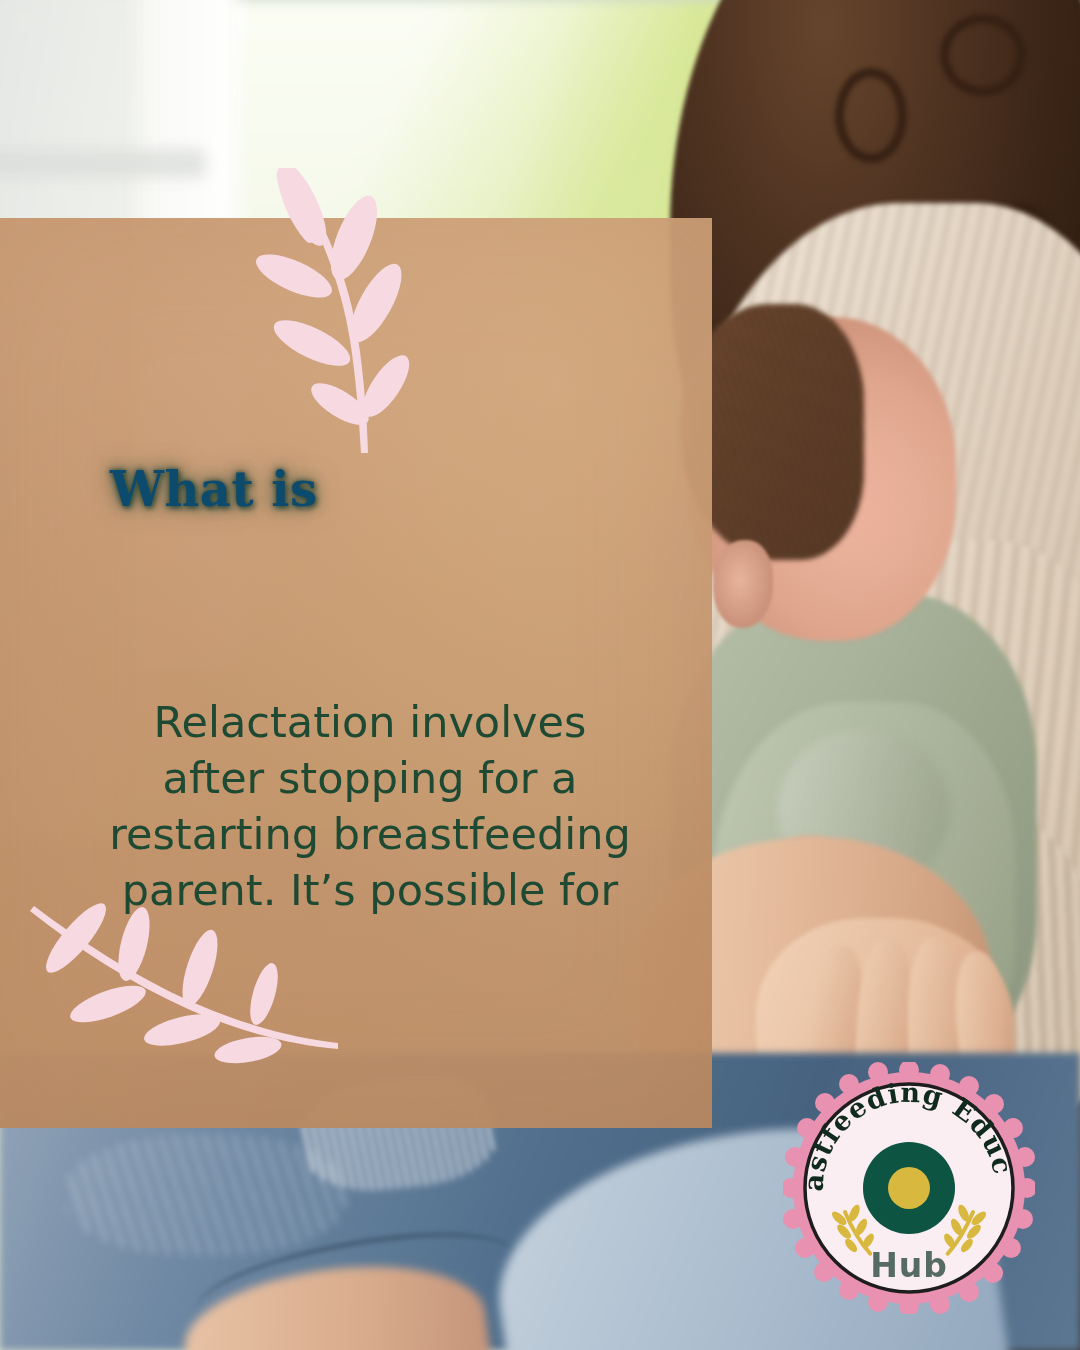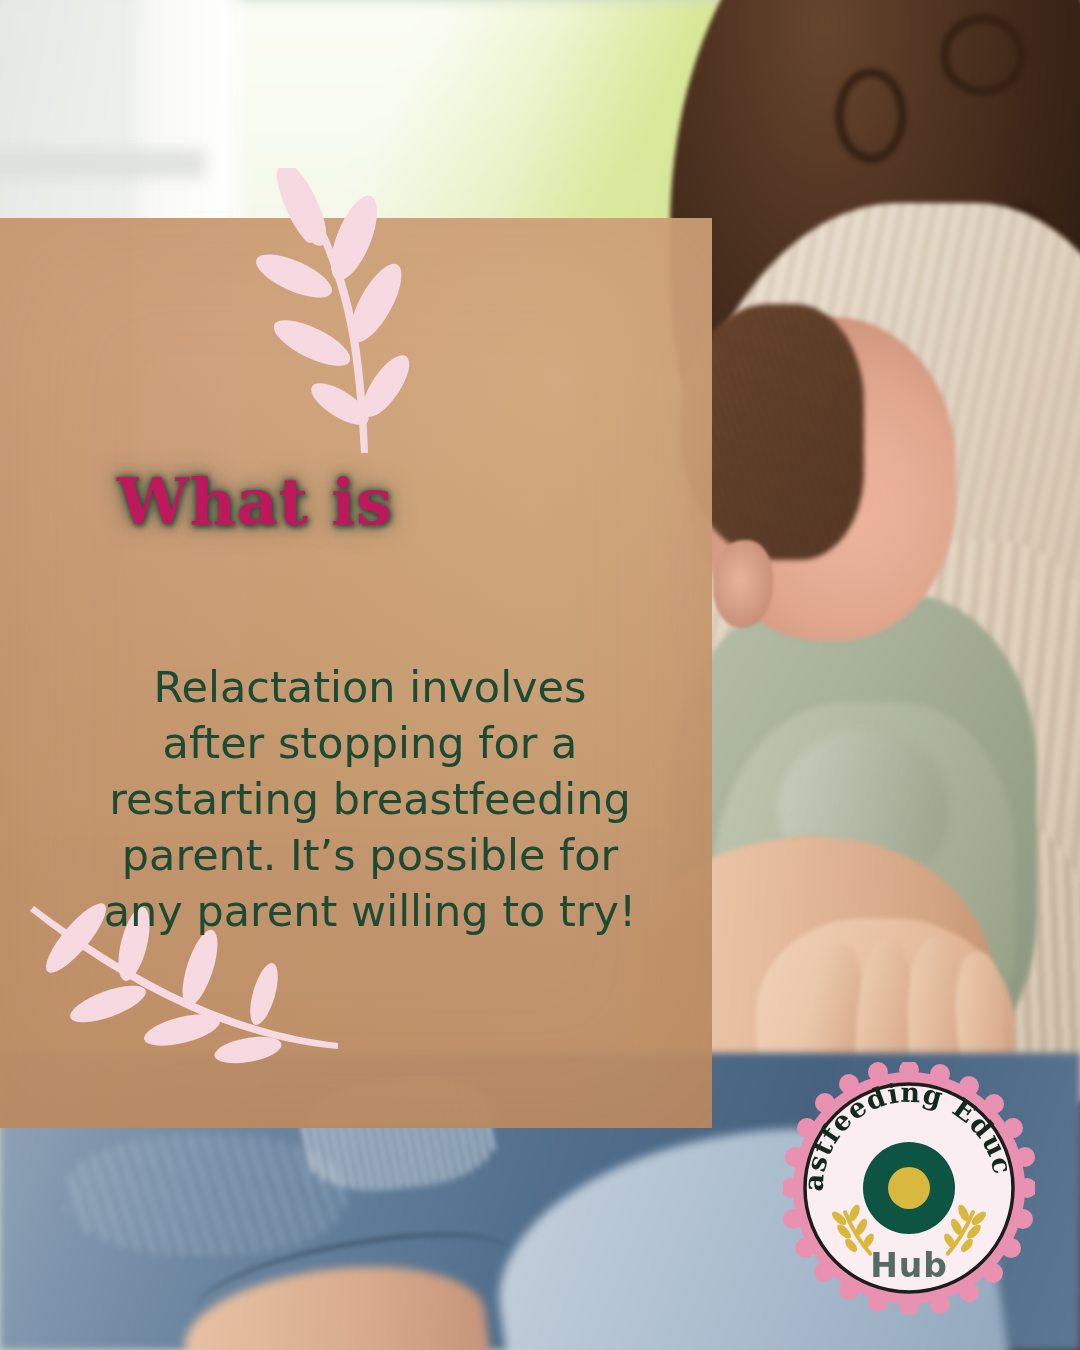--- a/index.html
+++ b/index.html
@@ -267,38 +267,38 @@
       linear-gradient(166deg, rgba(255,255,255,.05), rgba(0,0,0,.05));
     pointer-events:none;
   }
 
   
   .branch-top{ position:absolute; left:228px; top:168px; width:200px; height:290px; }
   .branch-bottom{ position:absolute; left:24px; top:898px; width:320px; height:180px; }
 
   
   .title{
-    position:absolute; left:117px; top:452px; width:560px;
+    position:absolute; left:110px; top:452px; width:560px;
     font-family:"DejaVu Serif", serif;
     font-weight:700;
-    font-size:64px;
+    font-size:48px;
     line-height:1.55;
     letter-spacing:.5px;
-    color:#be185d;
+    color:#0c4a6e;
     text-shadow:
       0 0 5px rgba(46,74,56,.95),
       0 0 13px rgba(46,74,56,.85),
       0 0 26px rgba(46,74,56,.55),
       2px 3px 5px rgba(40,66,50,.6);
   }
   .title-line{ display:block; }
   .title-line + .title-line{ margin-top:26px; }
 
   .body-copy{
-    position:absolute; left:60px; top:660px; width:620px;
+    position:absolute; left:60px; top:695px; width:620px;
     text-align:center;
     font-family:"DejaVu Sans", sans-serif;
     font-weight:400;
     font-size:43px;
     line-height:1.30;
     color:#1e4a33;
   }
   .body-copy span{ display:block; white-space:nowrap; }
 
   
@@ -396,21 +396,20 @@
 
   <div class="title">
     <span class="title-line">What is</span>
   </div>
 
   <div class="body-copy">
     <span>Relactation involves</span>
     <span>after stopping for a</span>
     <span>restarting breastfeeding</span>
     <span>parent. It’s possible for</span>
-    <span>any parent willing to try!</span>
   </div>
 
   <svg class="badge" viewBox="0 0 252 252">
     <defs>
       <path id="arcPath" d="M 126 126 m -86,0 a 86,86 0 1,1 172,0" fill="none" transform="rotate(-2 126 126)"></path>
       <g id="laurel">
         <path d="M0 0 C3 16 8 32 16 46" stroke="#d9b840" stroke-width="4" fill="none" stroke-linecap="round"></path>
         <ellipse cx="-7" cy="5" rx="4.2" ry="9" transform="rotate(-36 -7 5)" fill="#d9b840"></ellipse>
         <ellipse cx="9" cy="3" rx="4.2" ry="9" transform="rotate(36 9 3)" fill="#d9b840"></ellipse>
         <ellipse cx="-5" cy="19" rx="4.2" ry="9" transform="rotate(-32 -5 19)" fill="#d9b840"></ellipse>

